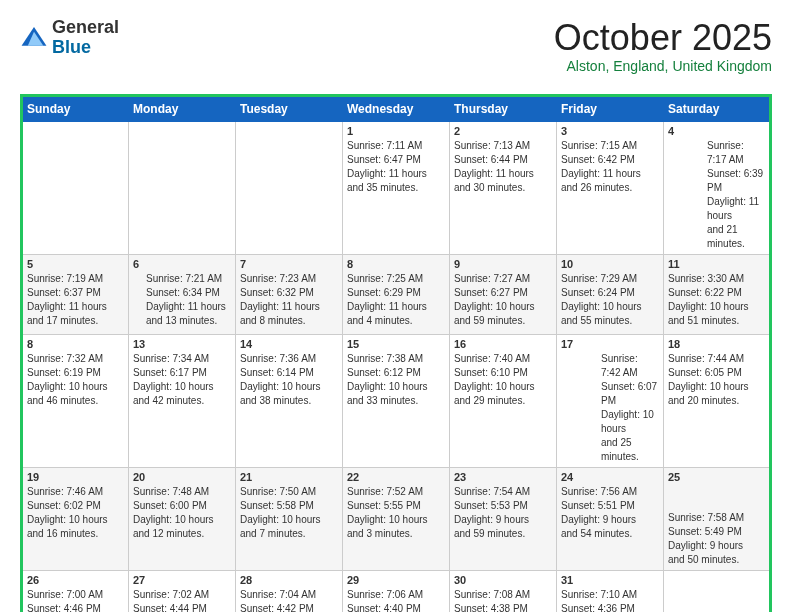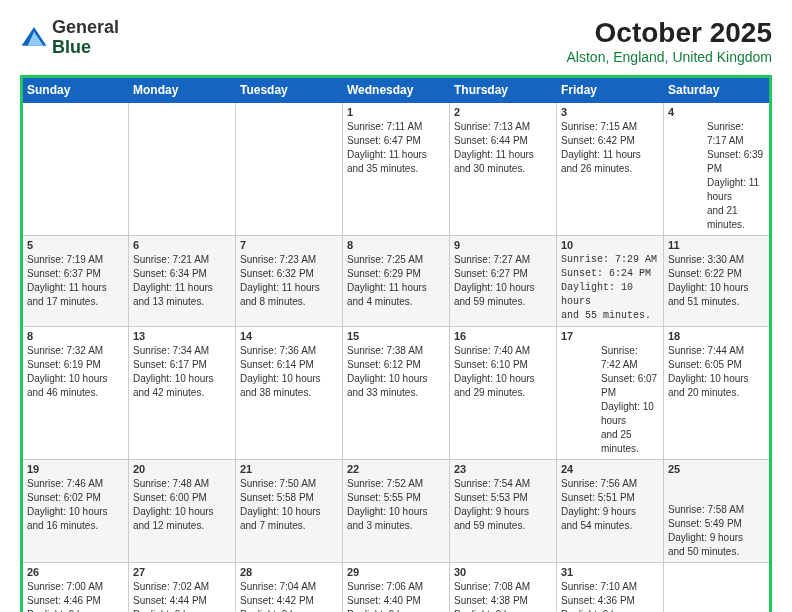--- a/index.html
+++ b/index.html
@@ -14,44 +14,44 @@
       width: 792px;
       height: 612px;
       padding: 18px 20px 12px 20px;
       display: flex;
       flex-direction: column;
     }
     .header {
       display: flex;
       justify-content: space-between;
       align-items: flex-start;
-      margin-bottom: 10px;
+      margin-bottom: 20px;
     }
     .logo {
       display: flex;
       align-items: center;
       gap: 4px;
     }
     .logo-text {
       font-size: 18px;
       font-weight: bold;
       line-height: 1.1;
     }
     .logo-general { color: #333; }
-    .logo-blue { color: #14532d; }
+    .logo-blue { color: #0369a1; }
     .logo-icon {
       width: 28px;
       height: 28px;
     }
     .title-block {
       text-align: right;
     }
     .month-title {
-      font-size: 28px;
-      font-weight: 700;
+      font-size: 36px;
+      font-weight: 400;
       color: #222;
       line-height: 1.1;
     }
     .location {
       font-size: 14px;
       color: #15803d;
     }
     .calendar {
       flex: 1;
       border: 3px solid #22c55e;
@@ -163,21 +163,21 @@
         <tr>
           <td>
             <div class="day-num">5</div>
             <div class="day-info" style="white-space: pre-line;">Sunrise: 7:19 AM
 Sunset: 6:37 PM
 Daylight: 11 hours
 and 17 minutes.</div>
           </td>
           <td>
             <div class="day-num">6</div>
-            <div class="day-info" style="white-space: pre-line;">Sunrise: 7:21 AM
+            <div class="day-info" style="white-space: pre-line; margin-left: 13px;">Sunrise: 7:21 AM
 Sunset: 6:34 PM
 Daylight: 11 hours
 and 13 minutes.</div>
           </td>
           <td>
             <div class="day-num">7</div>
             <div class="day-info" style="white-space: pre-line;">Sunrise: 7:23 AM
 Sunset: 6:32 PM
 Daylight: 11 hours
 and 8 minutes.</div>
@@ -191,21 +191,21 @@
           </td>
           <td>
             <div class="day-num">9</div>
             <div class="day-info" style="white-space: pre-line;">Sunrise: 7:27 AM
 Sunset: 6:27 PM
 Daylight: 10 hours
 and 59 minutes.</div>
           </td>
           <td>
             <div class="day-num">10</div>
-            <div class="day-info" style="white-space: pre-line; font-family: Liberation Mono, monospace;">Sunrise: 7:29 AM
+            <div class="day-info" style="white-space: pre-line;">Sunrise: 7:29 AM
 Sunset: 6:24 PM
 Daylight: 10 hours
 and 55 minutes.</div>
           </td>
           <td>
             <div class="day-num">11</div>
             <div class="day-info" style="white-space: pre-line;">Sunrise: 3:30 AM
 Sunset: 6:22 PM
 Daylight: 10 hours
 and 51 minutes.</div>

